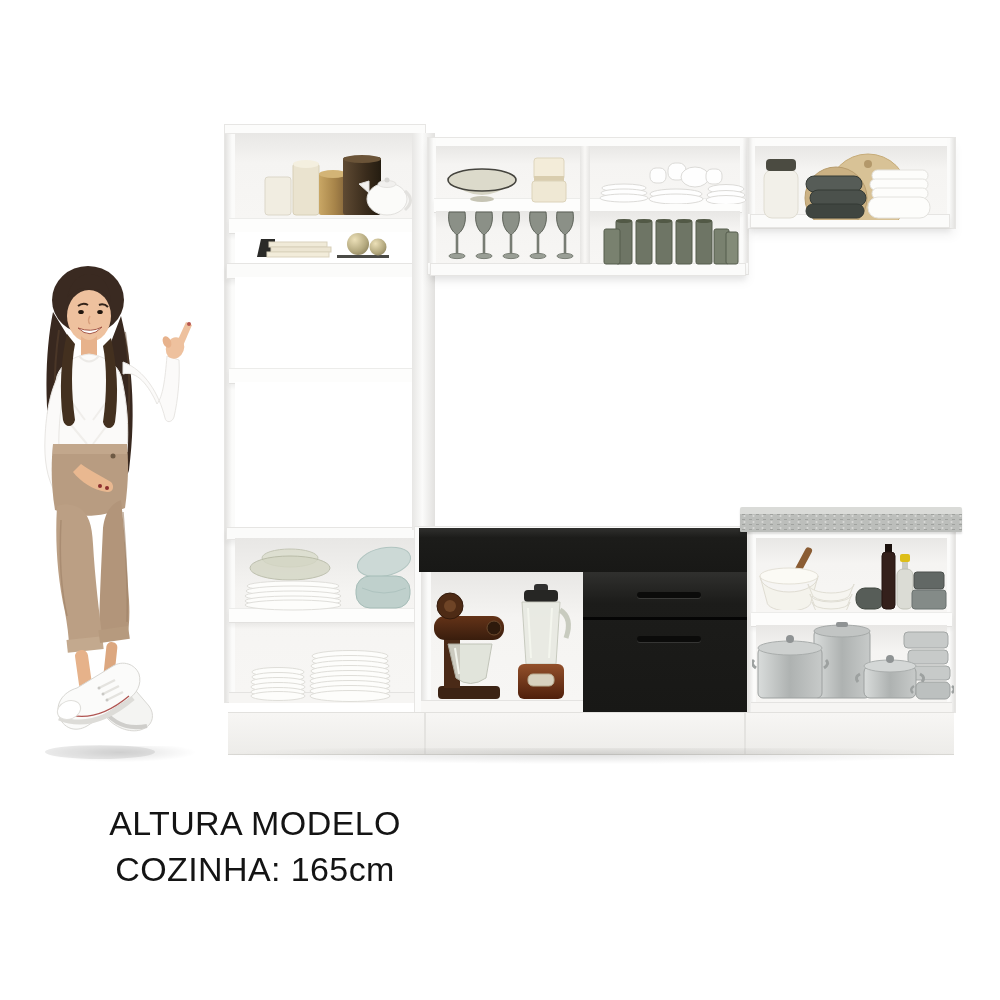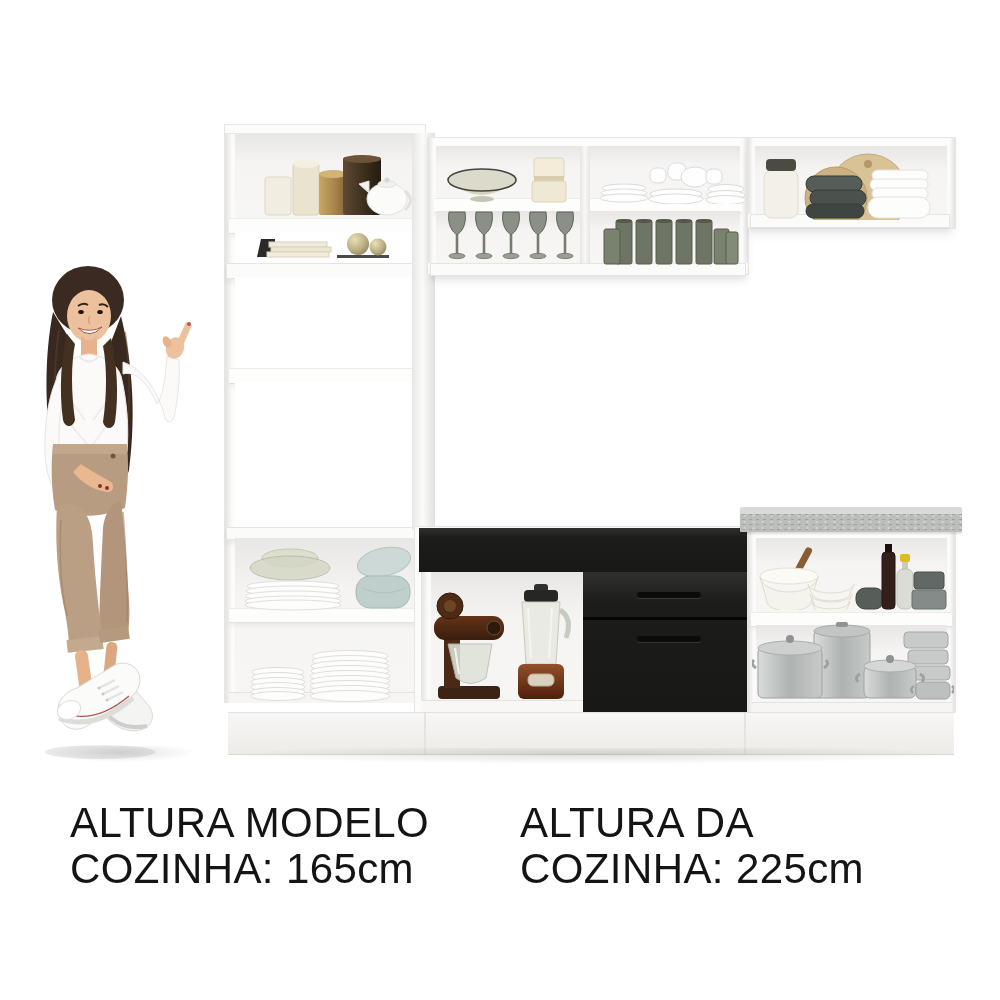--- a/index.html
+++ b/index.html
@@ -10,21 +10,21 @@
   .side-l{background:linear-gradient(90deg,#e3e2e0,#fbfbfa 70%);}
   .side-r{background:linear-gradient(270deg,#e3e2e0,#fbfbfa 70%);}
   .topstrip{background:#fcfcfb;border-bottom:1px solid #e9e8e6;}
   .int{background:linear-gradient(#e8e7e5,#f5f4f2 35%,#f7f6f4);}
   .int-open{background:#ffffff;}
   .shelf{background:#fdfdfc;border-top:1px solid #ececea;border-bottom:1px solid #e2e1df;box-shadow:0 3px 4px rgba(0,0,0,.05);}
   .board{background:#fbfbfa;border:1px solid #e6e5e3;box-shadow:0 4px 5px rgba(0,0,0,.06);}
   .black{background:linear-gradient(#30302e,#1c1c1a 22%,#181816);}
   .handle{position:absolute;height:6px;border-radius:3px;background:#0b0b0a;box-shadow:0 1px 0 rgba(255,255,255,.12);}
   .floor-sh{background:radial-gradient(ellipse at 50% 40%, rgba(0,0,0,.12), rgba(0,0,0,0) 72%);}
-  .caption{position:absolute;color:#141414;font-size:42px;line-height:46px;letter-spacing:.4px;}
+  .caption{position:absolute;text-align:center;color:#141414;font-size:34px;line-height:46px;letter-spacing:.4px;}
 </style>
 </head>
 <body>
 
 <div class="canvas">
 
   <svg width="0" height="0" style="position:absolute">
     <defs>
       <linearGradient id="goldG" x1="0" y1="0" x2="1" y2="0">
         <stop offset="0" stop-color="#c9a765"></stop>
@@ -418,18 +418,14 @@
       <circle cx="84" cy="428" r="1.5" fill="#c9c8c4"></circle>
         <circle cx="88" cy="434" r="1.5" fill="#c9c8c4"></circle>
         <circle cx="92" cy="440" r="1.5" fill="#c9c8c4"></circle>
     </g>
   </svg>
 
   <div class="caption" style="left:70px;top:800px;width:370px;">
     <div>ALTURA MODELO</div>
     <div>COZINHA: 165cm</div>
   </div>
-  <div class="caption" style="left:520px;top:800px;width:345px;">
-    <div>ALTURA DA</div>
-    <div>COZINHA: 225cm</div>
-  </div>
 
 </div>
 
 </body></html>

